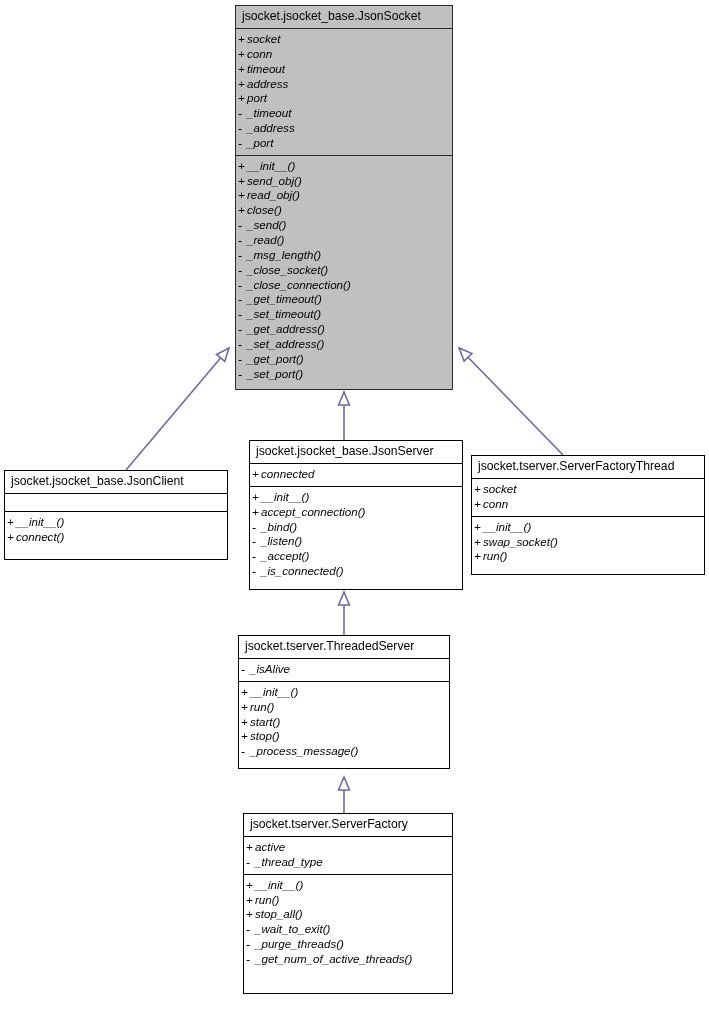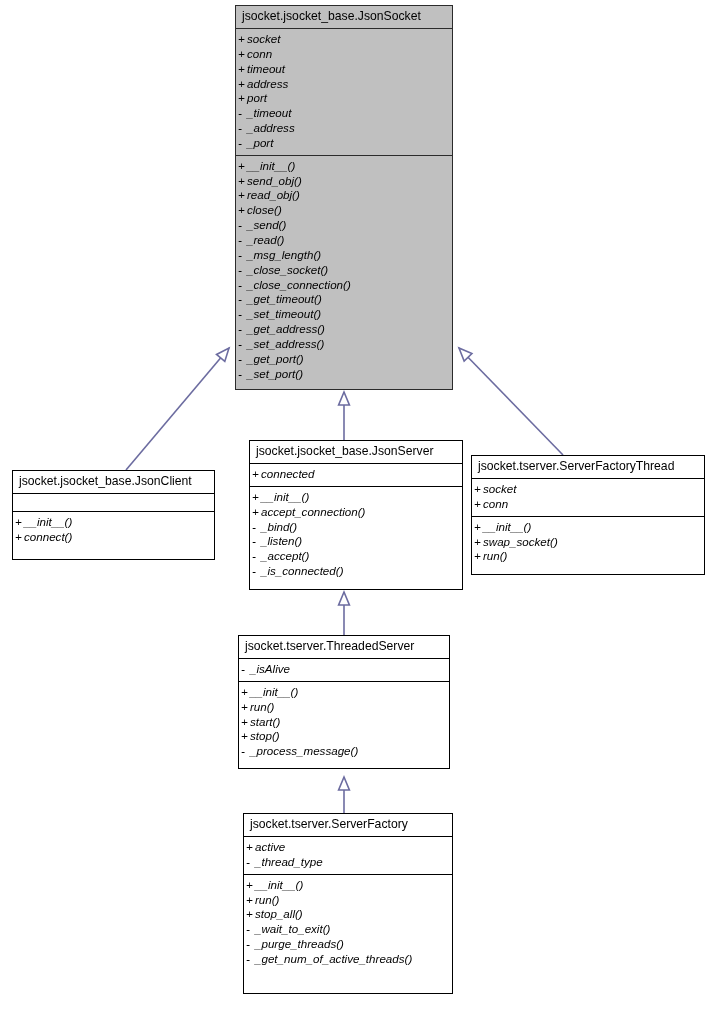--- a/index.html
+++ b/index.html
@@ -129,21 +129,21 @@
           <div class="member"><span class="vis">-</span><span>_close_socket()</span></div>
           <div class="member"><span class="vis">-</span><span>_close_connection()</span></div>
           <div class="member"><span class="vis">-</span><span>_get_timeout()</span></div>
           <div class="member"><span class="vis">-</span><span>_set_timeout()</span></div>
           <div class="member"><span class="vis">-</span><span>_get_address()</span></div>
           <div class="member"><span class="vis">-</span><span>_set_address()</span></div>
           <div class="member"><span class="vis">-</span><span>_get_port()</span></div>
           <div class="member"><span class="vis">-</span><span>_set_port()</span></div>
         </div>
       </div>
-      <div class="uml-class" style="left: 4px; top: 470px; width: 203px; height: 90px; margin-left: 8px;">
+      <div class="uml-class" style="left: 4px; top: 470px; width: 224px; height: 90px;">
         <div class="cls-name">jsocket.jsocket_base.JsonClient</div>
         <div class="cls-sep"></div>
         <div class="cls-compartment empty-compartment"></div>
         <div class="cls-sep"></div>
         <div class="cls-compartment">
           <div class="member"><span class="vis">+</span><span>__init__()</span></div>
           <div class="member"><span class="vis">+</span><span>connect()</span></div>
         </div>
       </div>
       <div class="uml-class" style="left: 237px; top: 440px; width: 214px; height: 150px; margin-left: 12px;">

